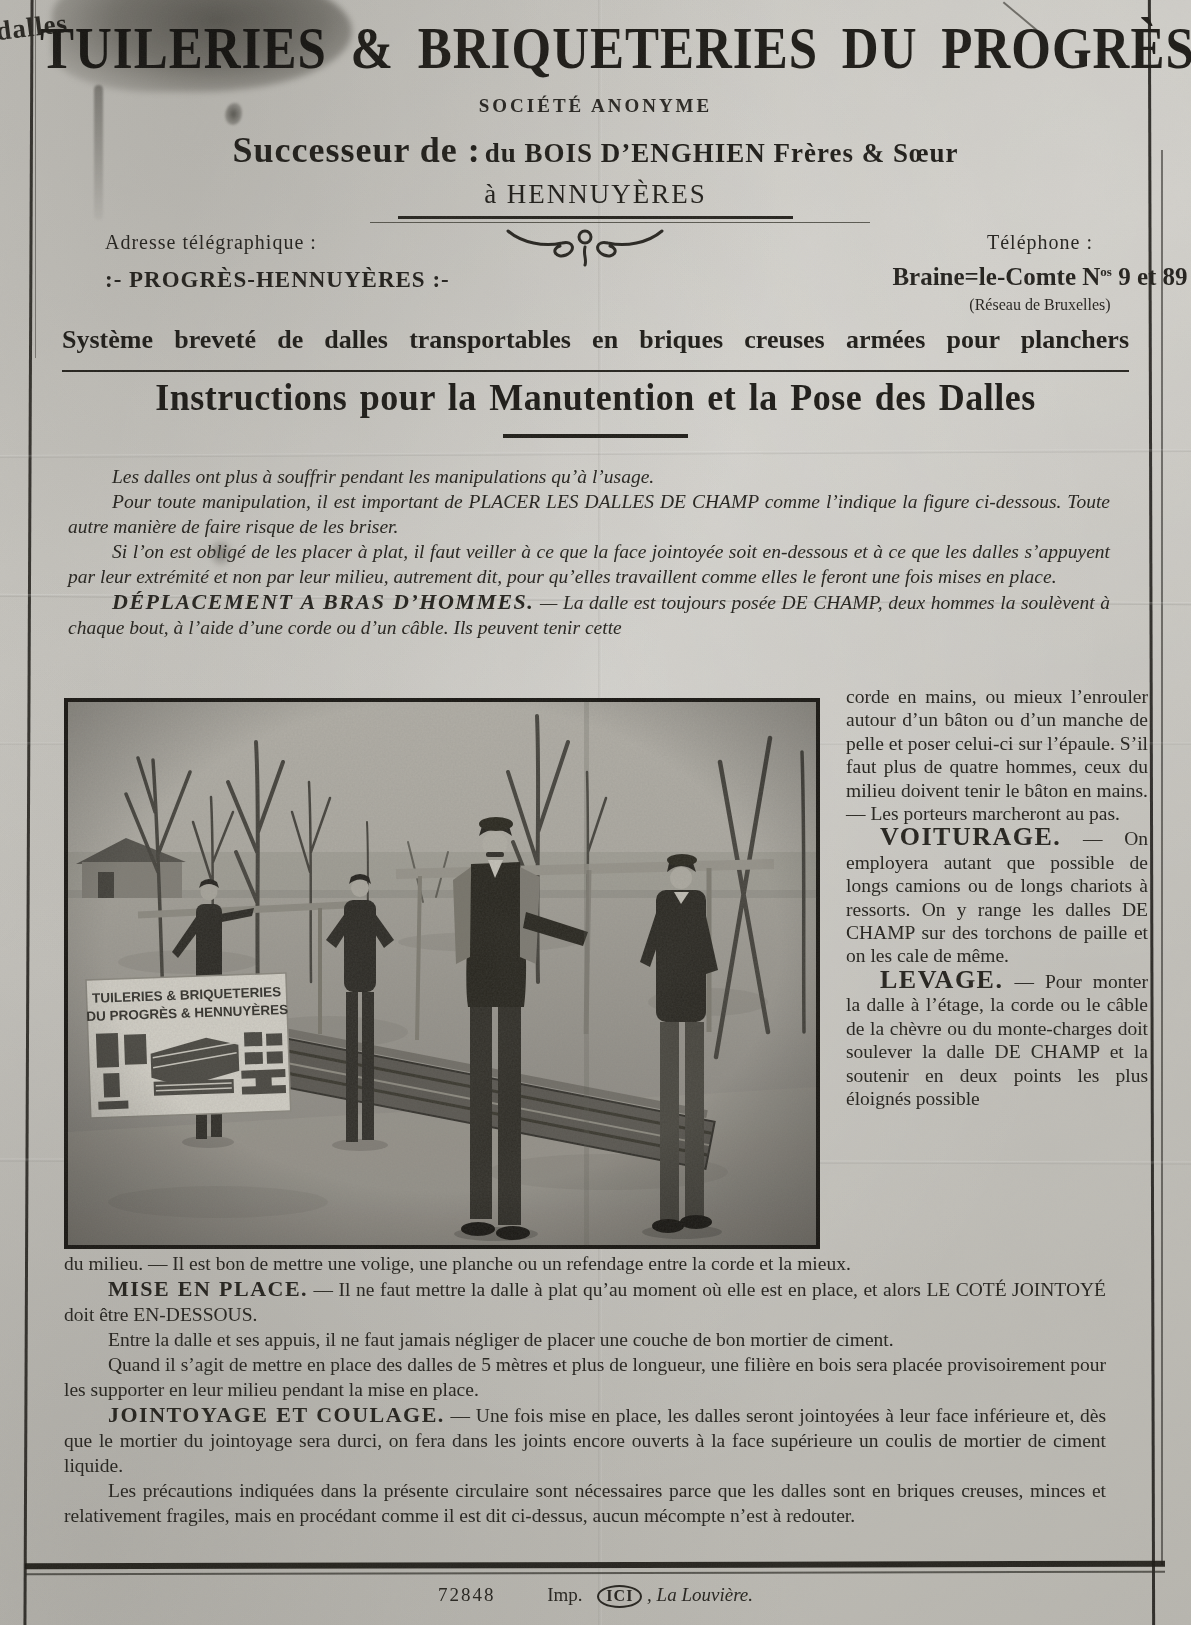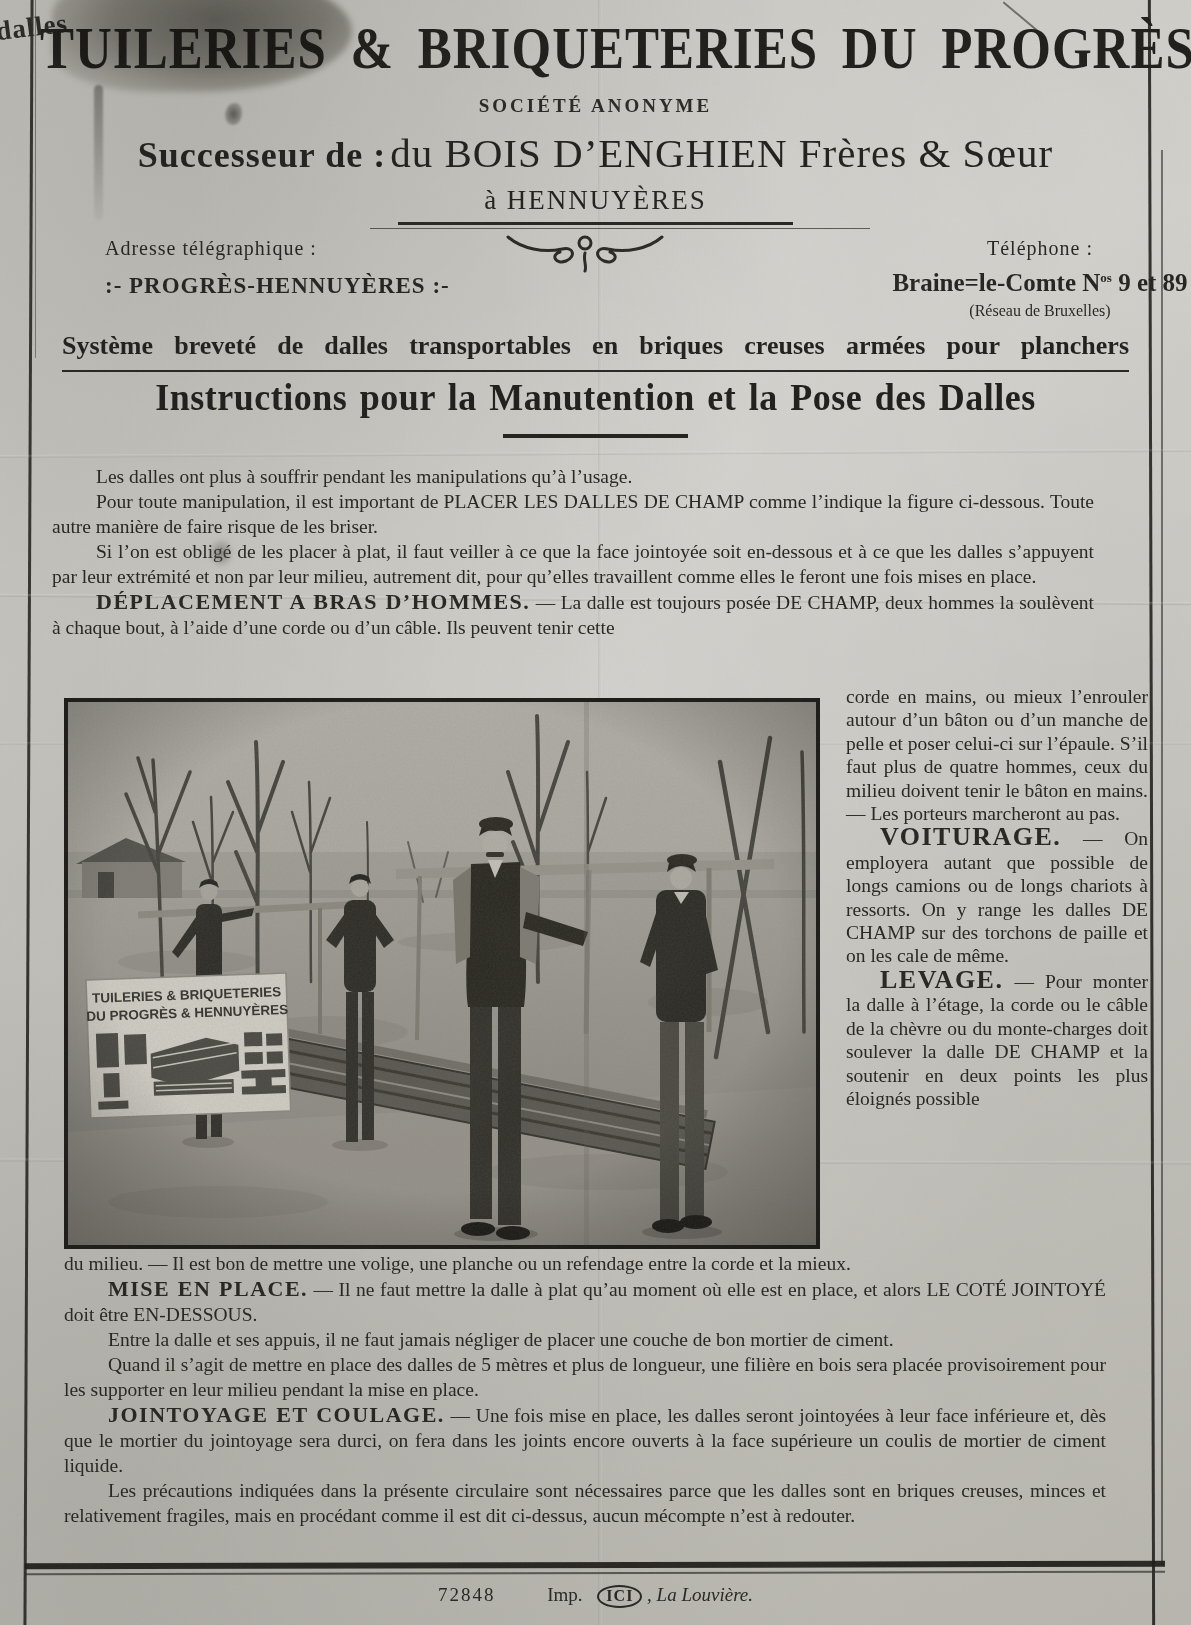--- a/index.html
+++ b/index.html
@@ -33,41 +33,41 @@
   .corner-mark{position:absolute;left:1020px;top:-6px;width:2px;height:46px;background:#2a2822;transform:rotate(-50deg);opacity:.6;}
   .noise{position:absolute;inset:0;z-index:9;pointer-events:none;opacity:.5;}
   
   .note{position:absolute;left:-4px;top:12px;z-index:2;font-weight:bold;font-size:27px;letter-spacing:1px;transform:rotate(-7deg);color:#26241f;}
   
   .header{position:absolute;left:40px;right:40px;top:20px;text-align:center;z-index:3;}
   .company{font-size:51px;font-weight:bold;letter-spacing:1px;word-spacing:10px;white-space:nowrap;transform:scaleY(1.14);transform-origin:center;margin:0;color:#1b1915;}
   .legal{font-size:19px;font-weight:bold;letter-spacing:3px;margin-top:17px;color:#262420;}
   .successor{margin-top:12px;white-space:nowrap;color:#1d1b17;}
   .successor .pre{font-size:36px;font-weight:bold;letter-spacing:1px;}
-  .successor .name{font-size:41px;font-weight:normal;letter-spacing:1px;}
+  .successor .name{font-size:27px;font-weight:bold;letter-spacing:1px;}
   .place{font-size:27px;font-weight:normal;letter-spacing:2px;margin-top:8px;color:#1d1b17;}
   .place-rule{width:395px;margin:6px auto 0;border-top:3px solid #23211c;}
   .place-rule2{width:500px;margin:3px auto 0 330px;border-top:1px solid #3a382f;opacity:.8;}
   .info-row{position:relative;height:92px;text-align:left;}
   .tg{position:absolute;left:65px;top:8px;}
   .tg-label{font-size:20px;letter-spacing:1px;}
   .tg-addr{font-size:23px;font-weight:bold;letter-spacing:1px;margin-top:13px;}
   .ornament{position:absolute;left:460px;top:-2px;}
   .tel{position:absolute;left:845px;top:8px;width:310px;text-align:center;}
   .tel-label{font-size:20px;letter-spacing:1px;}
   .tel-num{font-size:25px;font-weight:bold;margin-top:9px;white-space:nowrap;}
   .tel-num sup{font-size:13px;}
   .tel-net{font-size:16px;margin-top:5px;}
-  .tagline{margin:10px 22px 0 22px;font-size:26px;font-weight:bold;word-spacing:4px;text-align:justify;text-align-last:justify;border-bottom:2px solid #23211c;padding-bottom:9px;white-space:nowrap;color:#1c1a16;}
+  .tagline{margin:10px 22px 0 22px;font-size:26px;font-weight:bold;word-spacing:4px;text-align:justify;text-align-last:justify;border-bottom:2px solid #23211c;padding-bottom:15px;white-space:nowrap;color:#1c1a16;}
   
   .doc-title-wrap{position:absolute;left:0;right:0;top:376px;text-align:center;z-index:3;}
   .doc-title{font-size:36px;font-weight:bold;letter-spacing:.5px;word-spacing:3px;color:#1b1915;transform:scaleY(1.08);transform-origin:center;}
   .doc-title-rule{width:185px;margin:16px auto 0;border-top:4px solid #1d1b16;}
   
-  .body-block{position:absolute;left:52px;width:1042px;top:464px;z-index:3;}
+  .body-block{position:absolute;left:68px;width:1042px;top:464px;z-index:3;font-style:italic;}
   .bp{margin:0;font-size:19.5px;line-height:25px;text-align:justify;color:#23211c;}
   .bp.ind{text-indent:44px;}
   .rh{font-size:22px;letter-spacing:1.5px;font-weight:bold;}
   .photo-row{position:absolute;left:64px;top:698px;width:1084px;display:flex;z-index:3;}
   .photo-frame{width:748px;height:543px;border:4px solid #181612;box-sizing:content-box;background:#a7a49c;flex:none;}
   .colmn{width:302px;margin-left:26px;margin-top:-13px;}
   .cp{margin:0;font-size:19.5px;line-height:23.4px;text-align:justify;color:#23211c;}
   .cp.ind{text-indent:34px;}
   .cp .rh{font-size:26px;}
   .lower-block{position:absolute;left:64px;width:1042px;top:1251px;z-index:3;}

